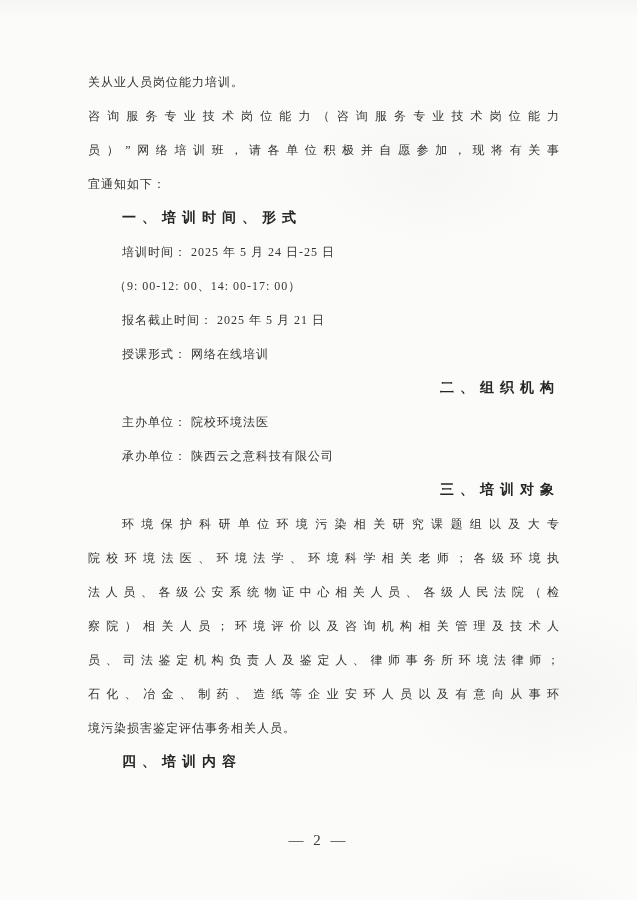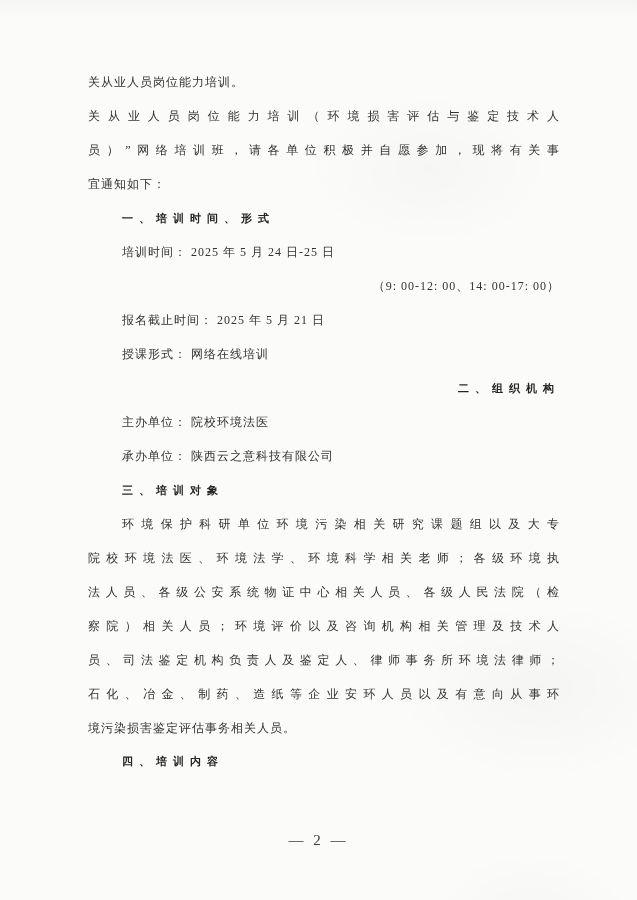--- a/index.html
+++ b/index.html
@@ -46,57 +46,56 @@
     text-align: justify;
     text-align-last: justify;
     text-justify: inter-character;
     overflow: hidden;
   }
   .line.indent {
     text-indent: 34px;
   }
   .line.paren {
     text-indent: 26px;
-    text-align: right;
   }
   .line.heading {
     font-weight: bold;
-    font-size: 11px;
+    font-size: 14px;
     letter-spacing: 6px;
     text-indent: 34px;
   }
   .page-number {
     position: absolute;
     left: 0;
     right: 0;
     top: 832px;
     height: 28px;
     text-align: center;
     font-size: 15px;
     letter-spacing: 3px;
   }
 </style>
 </head>
 <body>
 
 <div class="page" style="background-color: rgb(251, 251, 249);">
   <div class="content" style="color: rgb(51, 51, 51);">
       <div class="line">关从业人员岗位能力培训。</div>
-      <div class="line justify">关从业人员岗位能力培训（环境损害评估与鉴定技术人</div>
+      <div class="line justify">咨询服务专业技术岗位能力（咨询服务专业技术岗位能力</div>
       <div class="line justify">员）”网络培训班，请各单位积极并自愿参加，现将有关事</div>
       <div class="line">宜通知如下：</div>
       <div class="line heading" style="color: rgb(38, 38, 38);">一、培训时间、形式</div>
       <div class="line indent">培训时间： 2025 年 5 月 24 日-25 日</div>
       <div class="line paren">（9: 00-12: 00、14: 00-17: 00）</div>
       <div class="line indent">报名截止时间： 2025 年 5 月 21 日</div>
       <div class="line indent">授课形式： 网络在线培训</div>
       <div class="line heading" style="color: rgb(38, 38, 38); text-align: right;">二、组织机构</div>
       <div class="line indent">主办单位： 院校环境法医</div>
       <div class="line indent">承办单位： 陕西云之意科技有限公司</div>
-      <div class="line heading" style="color: rgb(38, 38, 38);">三、培训对象</div>
+      <div class="line heading" style="color: rgb(38, 38, 38); text-align: right;">三、培训对象</div>
       <div class="line indent justify">环境保护科研单位环境污染相关研究课题组以及大专</div>
       <div class="line justify">院校环境法医、环境法学、环境科学相关老师；各级环境执</div>
       <div class="line justify">法人员、各级公安系统物证中心相关人员、各级人民法院（检</div>
       <div class="line justify">察院）相关人员；环境评价以及咨询机构相关管理及技术人</div>
       <div class="line justify">员、司法鉴定机构负责人及鉴定人、律师事务所环境法律师；</div>
       <div class="line justify">石化、冶金、制药、造纸等企业安环人员以及有意向从事环</div>
       <div class="line">境污染损害鉴定评估事务相关人员。</div>
       <div class="line heading" style="color: rgb(38, 38, 38); font-family: Liberation Mono, monospace;">四、培训内容</div>
     </div>
   <div class="page-number" style="color: rgb(58, 58, 58);">— 2 —</div>

